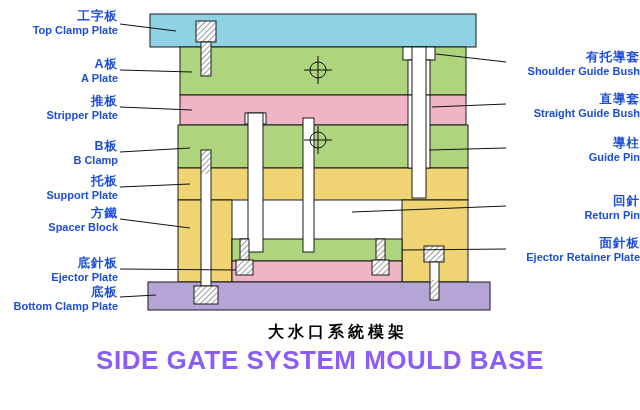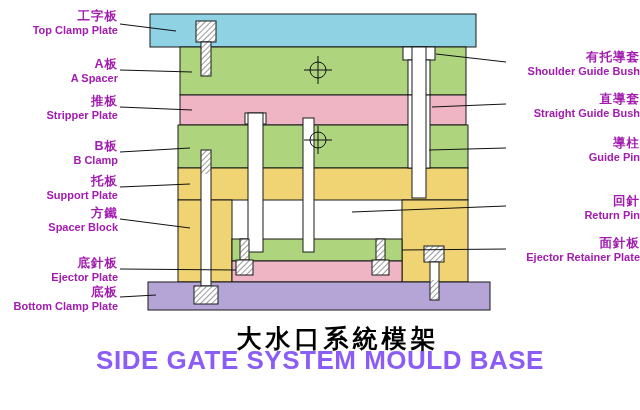--- a/index.html
+++ b/index.html
@@ -5,27 +5,27 @@
   * { margin:0; padding:0; box-sizing:border-box; }
   html,body { background:#fff; }
   body { font-family:"Liberation Sans","DejaVu Sans",sans-serif; }
   .canvas { position:relative; width:640px; height:410px; background:#ffffff; overflow:hidden; }
   .diagram-svg { position:absolute; left:0; top:0; }
   .part { stroke:#1a1a1a; stroke-width:1; }
   .metal { fill:#ffffff; stroke:#1a1a1a; stroke-width:1; }
   .hatchfill { fill:url(#hatch); stroke:none; }
   .centermark circle, .centermark line { stroke:#111; stroke-width:1; fill:none; }
   .leader { stroke:#111; stroke-width:1; }
-  .label { position:absolute; font-weight:bold; color:#a21caf; line-height:1.2; }
+  .label { position:absolute; font-weight:bold; color:#1d4ed8; line-height:1.2; }
   .label .zh { font-size:12.5px; letter-spacing:1px; white-space:nowrap; }
   .label .en { font-size:11px; white-space:nowrap; }
   .label.left { left:4px; width:114px; text-align:right; }
   .label.right { left:508px; width:132px; text-align:right; }
   .title-zh { position:absolute; top:322px; width:100%; text-align:center;
-              font-size:25px; font-weight:bold; letter-spacing:4px; color:#000;padding-left:36px; }
+              font-size:16px; font-weight:bold; letter-spacing:4px; color:#000;padding-left:36px; }
   .title-en { position:absolute; top:345px; width:100%; text-align:center;
               font-size:26px; font-weight:bold; letter-spacing:0.5px; color:#8b5cf6; }
 </style>
 </head>
 <body>
 
 <div class="canvas">
 
   <svg class="diagram-svg" width="640" height="410" viewBox="0 0 640 410">
     <defs>
@@ -108,21 +108,21 @@
       <line class="leader" x1="506" y1="249" x2="402" y2="250"></line>
     </g>
   </svg>
 
   <div class="label left" style="top:9px">
     <div class="zh">工字板</div>
     <div class="en">Top Clamp Plate</div>
   </div>
   <div class="label left" style="top:57px">
     <div class="zh">A板</div>
-    <div class="en">A Spacer</div>
+    <div class="en">A Plate</div>
   </div>
   <div class="label left" style="top:94px">
     <div class="zh">推板</div>
     <div class="en">Stripper Plate</div>
   </div>
   <div class="label left" style="top:139px">
     <div class="zh">B板</div>
     <div class="en">B Clamp</div>
   </div>
   <div class="label left" style="top:174px">

